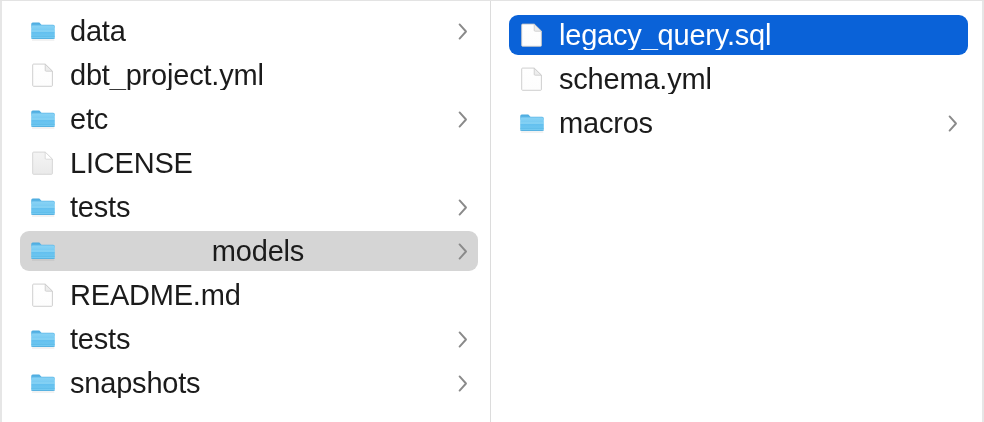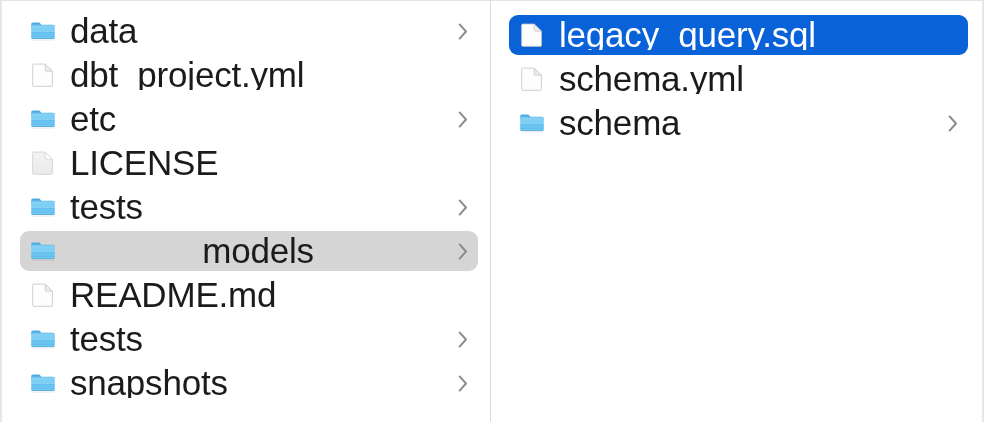--- a/index.html
+++ b/index.html
@@ -71,21 +71,21 @@
     flex: 0 0 auto;
     width: 28px;
     height: 28px;
     margin-right: 13px;
     position: relative;
   }
   .icon svg { display: block; }
 
   
   .label {
-    font-size: 35px;
+    font-size: 29px;
     line-height: 30px;
     letter-spacing: -0.2px;
     color: #1b1b1b;
     white-space: nowrap;
     overflow: hidden;
     text-overflow: ellipsis;
     flex: 1 1 auto;
   }
   .row.sel-blue .label { color: #ffffff; }
 
@@ -276,21 +276,21 @@
           <span class="icon">
             <svg width="28" height="28" viewBox="0 0 28 28">
               <path d="M2.2 7.2a1.6 1.6 0 0 1 1.6-1.6h6.5l2.2 2.1h11.7a1.6 1.6 0 0 1 1.6 1.6v1.4H2.2z" fill="url(#folderBack)"></path>
               <rect x="2.2" y="8.4" width="23.6" height="13.6" rx="1.7" fill="url(#folderFront)"></rect>
               <rect x="2.2" y="13.6" width="23.6" height="0.9" fill="#9edcf7" opacity="0.75"></rect>
               <rect x="2.2" y="18.9" width="23.6" height="1.1" fill="#4fb3e5" opacity="0.45"></rect>
               <rect x="2.2" y="21.0" width="23.6" height="1.0" rx="0.5" fill="#3f9fd4" opacity="0.55"></rect>
               <rect x="2.9" y="22.4" width="22.5" height="1.0" rx="0.5" fill="#000" opacity="0.10"></rect>
             </svg>
           </span>
-          <span class="label">schema</span>
+          <span class="label">macros</span>
           <span class="chevron">
             <svg width="10" height="17" viewBox="0 0 10 17">
               <path d="M1.6 1.4 L8.0 8.5 L1.6 15.6" fill="none" stroke="#8a8a8a" stroke-width="1.9" stroke-linecap="round" stroke-linejoin="round"></path>
             </svg>
           </span>
         </div>
       </div>
   </div>
 
 </div>

